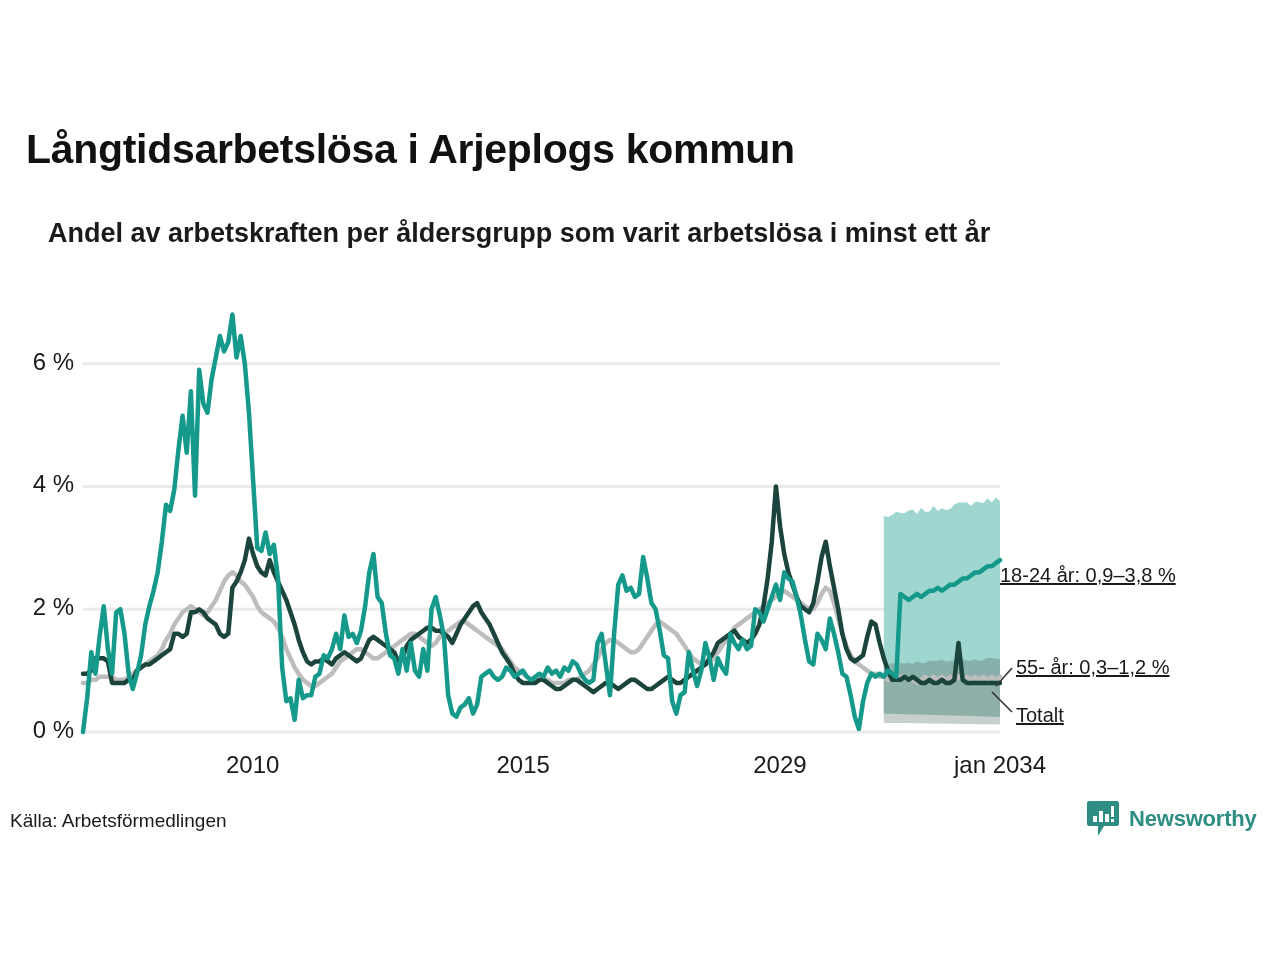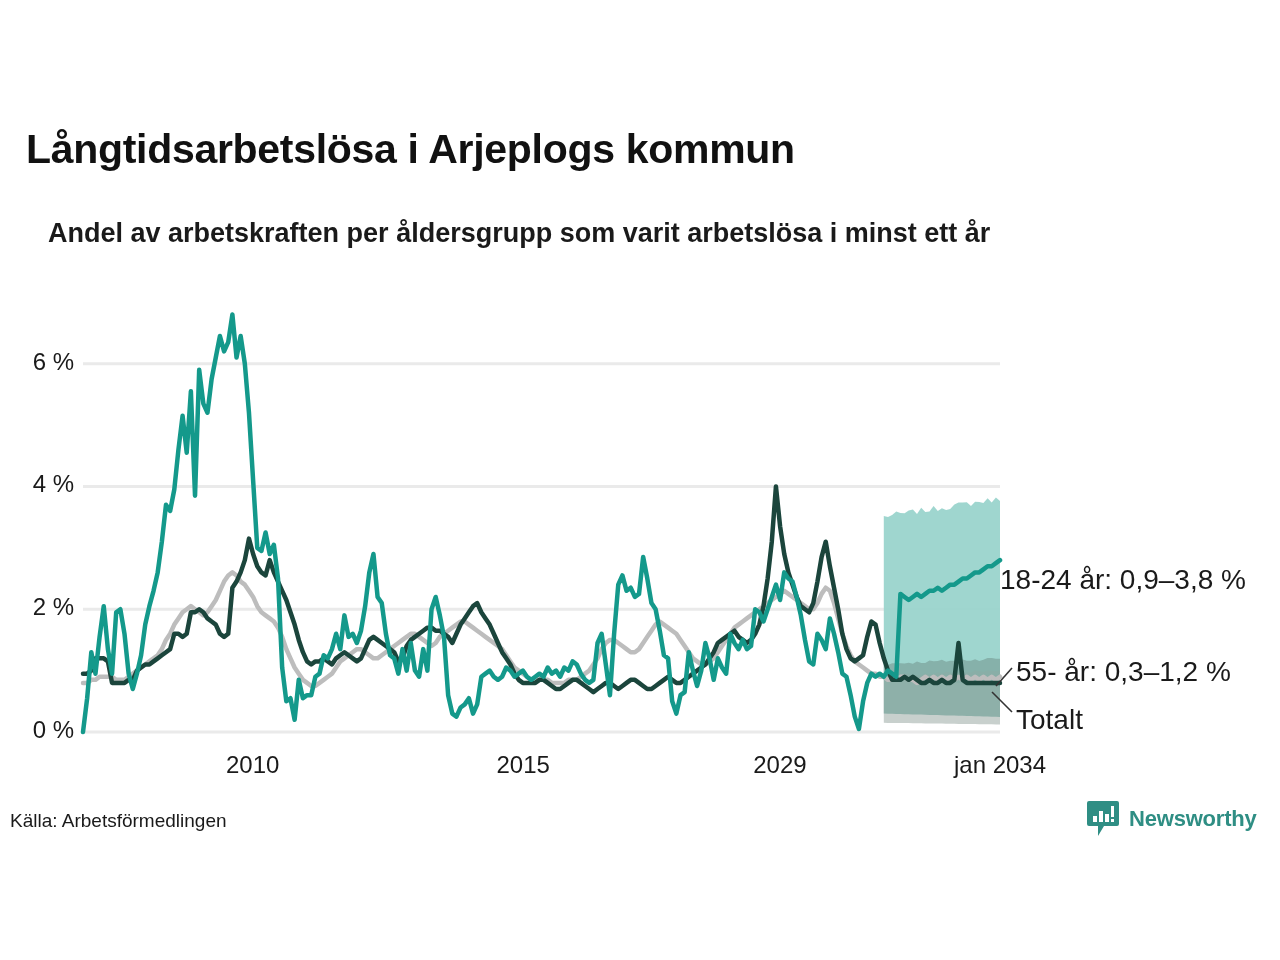--- a/index.html
+++ b/index.html
@@ -89,23 +89,24 @@
     position: absolute;
     font-size: 24px;
     color: #1a1a1a;
     text-align: center;
     white-space: nowrap;
     top: 751px;
     transform: translateX(-50%);
   }
   .ann {
     position: absolute;
-    font-size: 28px;
+    font-size: 20px;
     color: #1a1a1a;
     white-space: nowrap;
+    text-decoration: underline;
   }
   .ann-1824 { left: 1000px; top: 564px; }
   .ann-55   { left: 1016px; top: 656px; }
   .ann-tot  { left: 1016px; top: 704px; }
 </style>
 </head>
 <body>
 
 <div id="chart-root">
 

